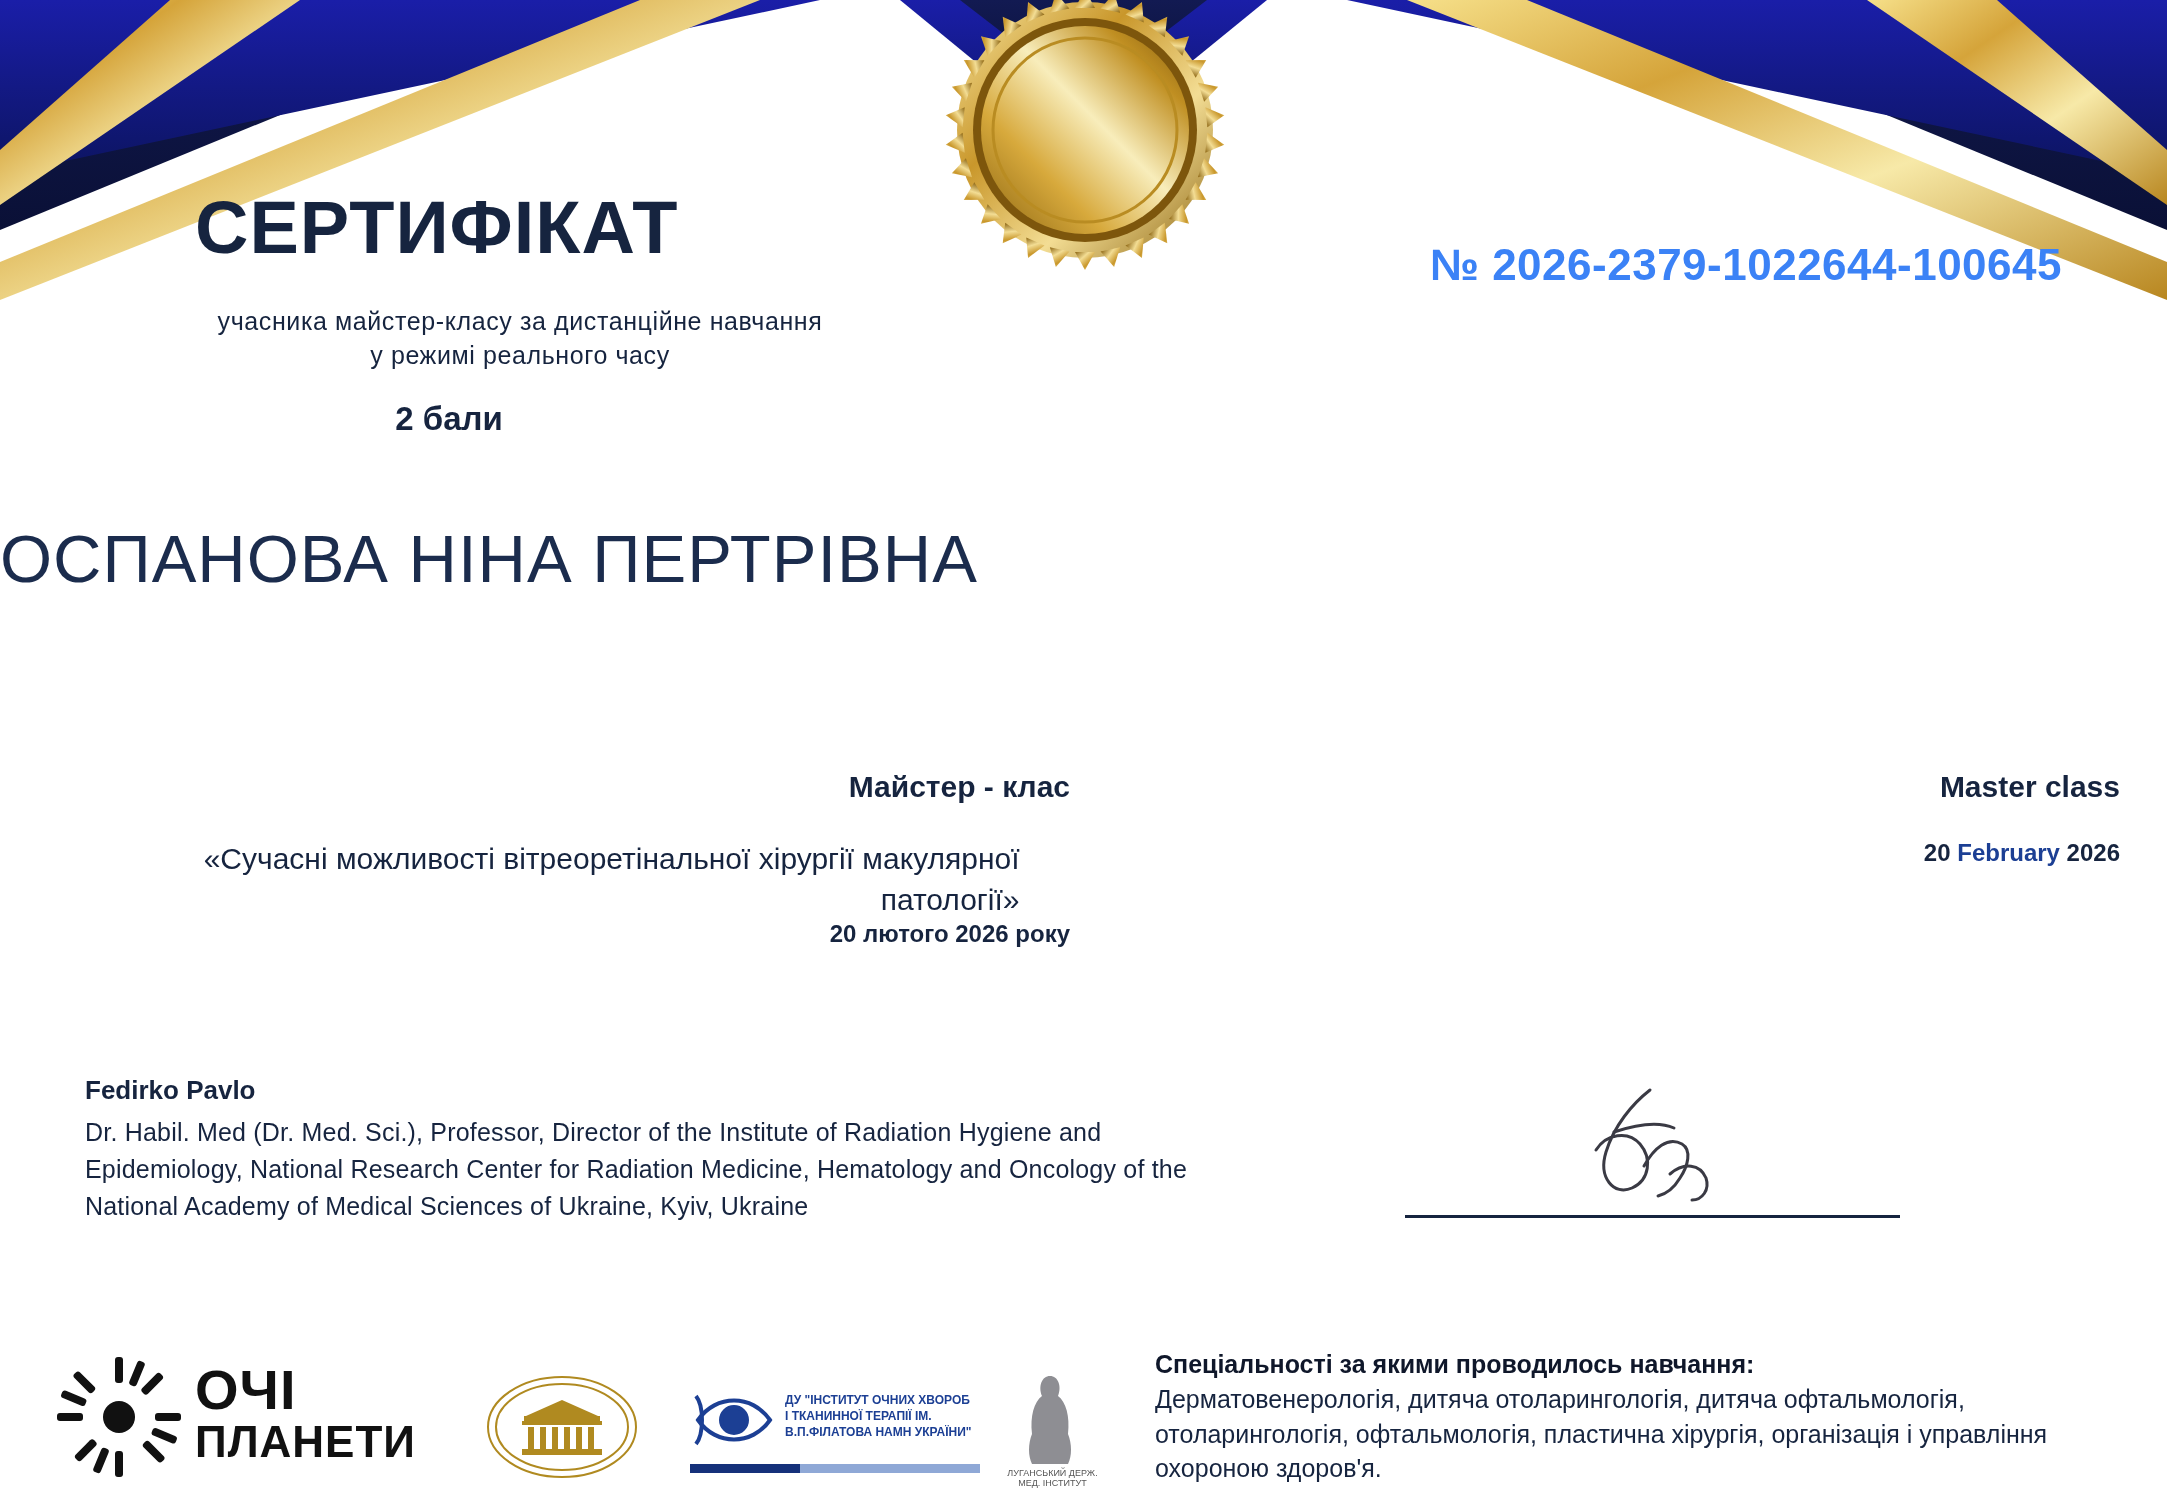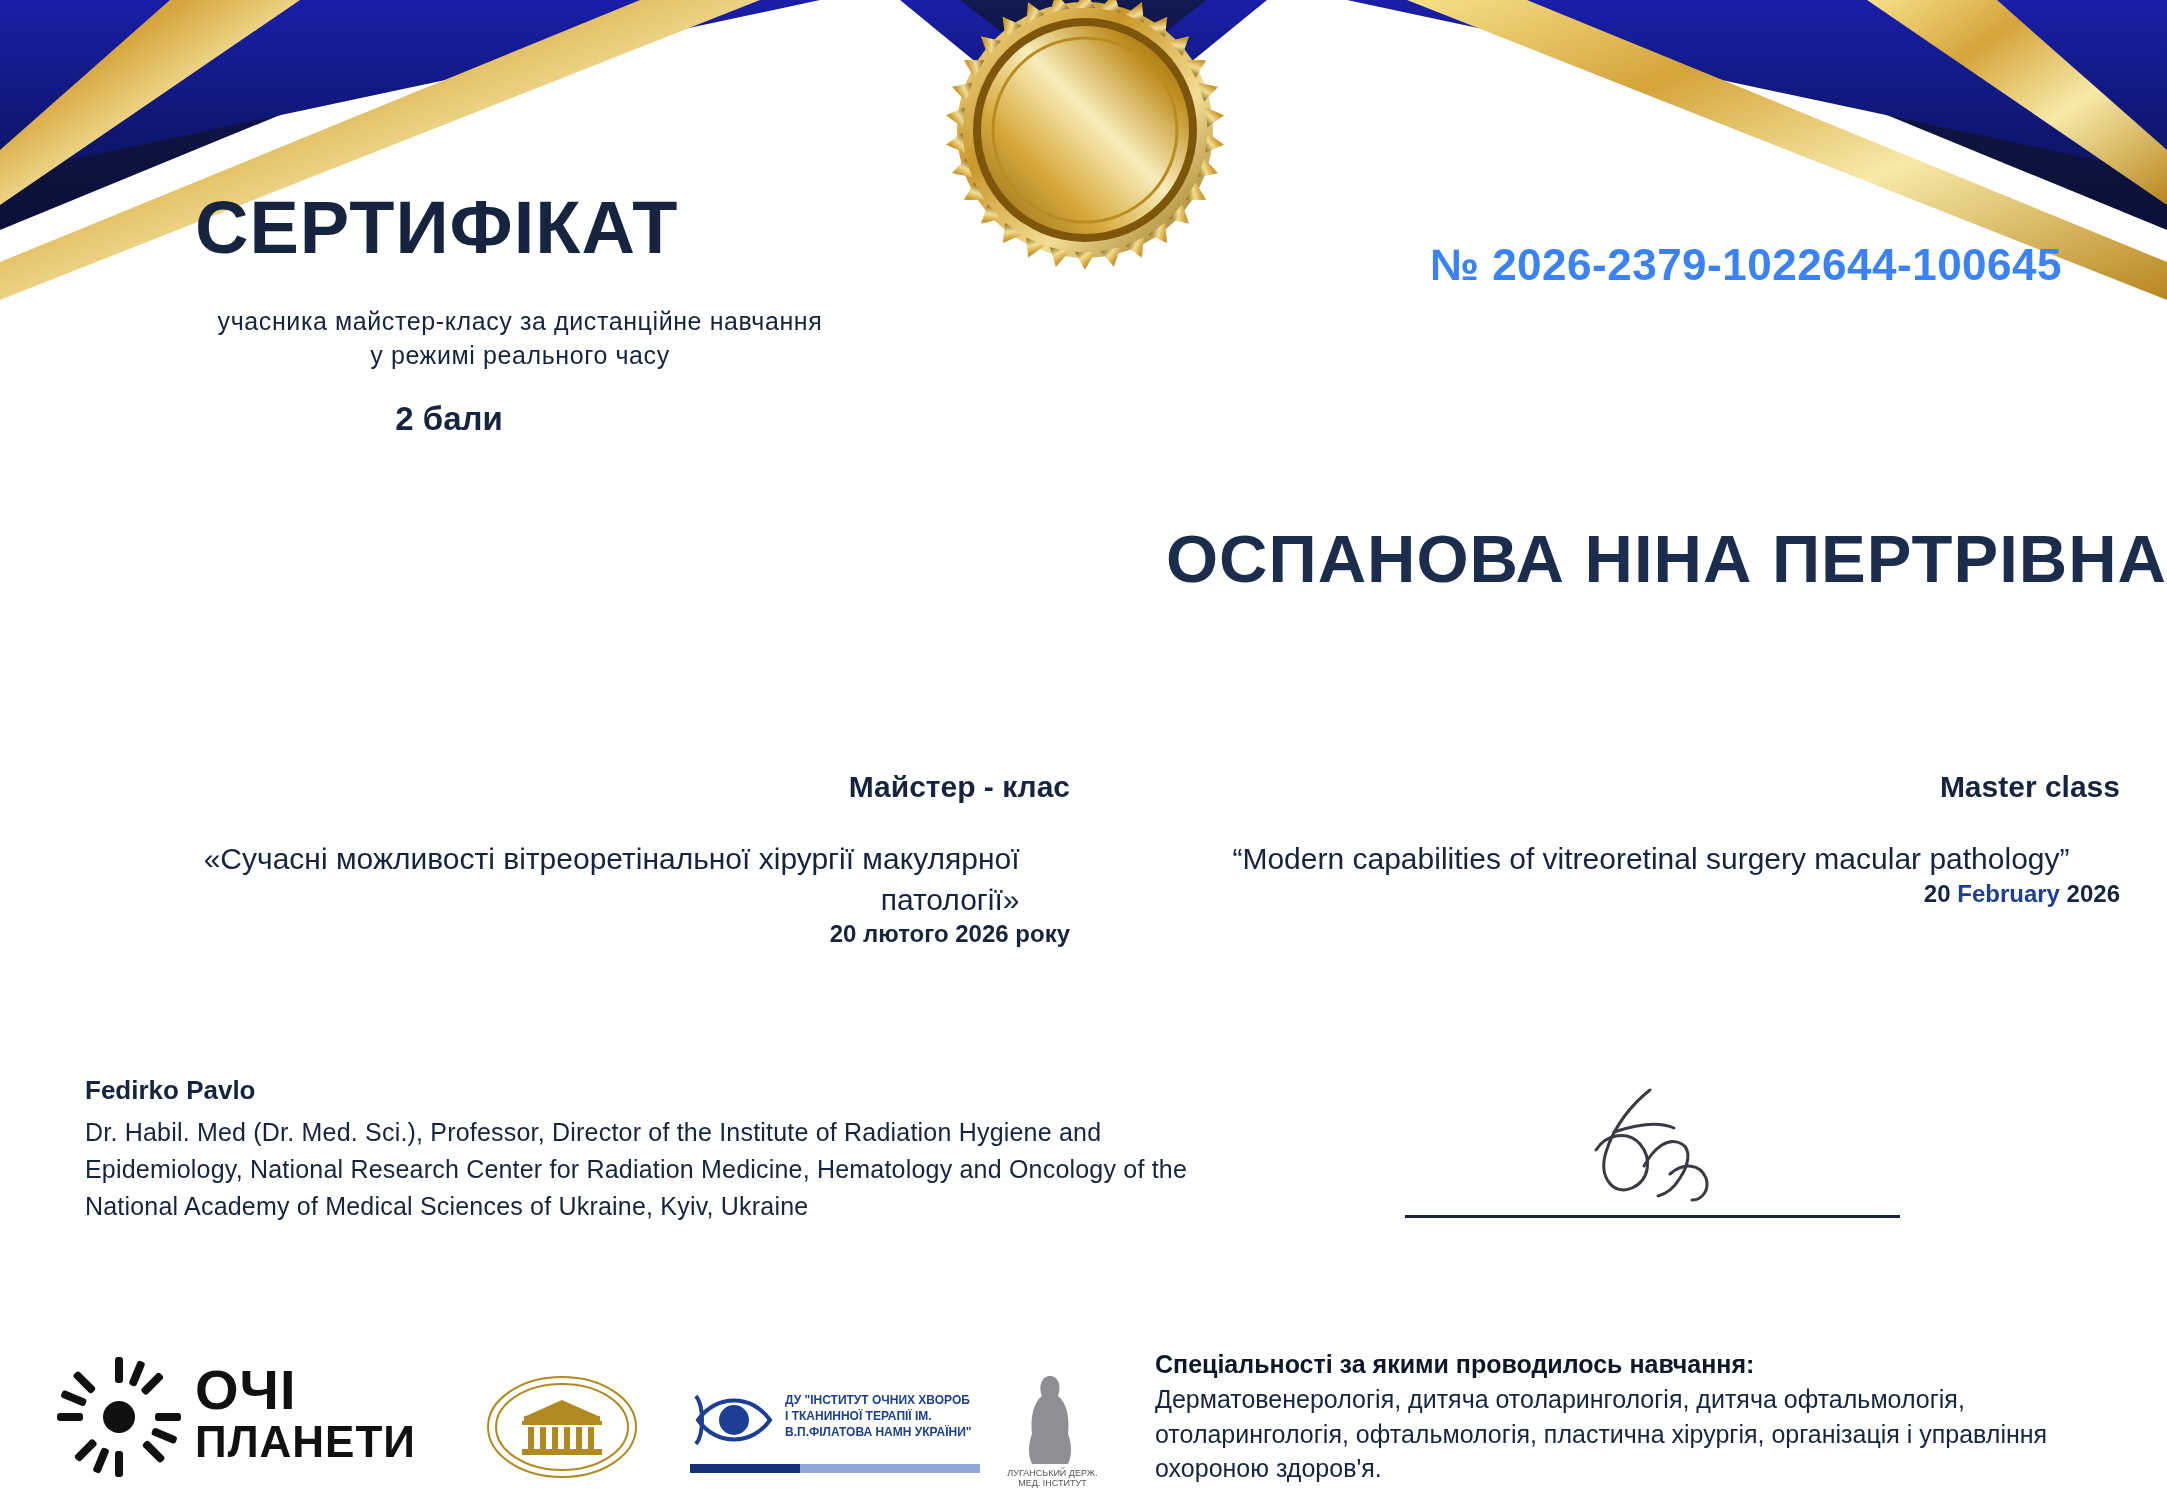--- a/index.html
+++ b/index.html
@@ -76,23 +76,23 @@
     color: #3b82f6;
     letter-spacing: 0.5px;
   }
 
   
   .recipient {
     position: absolute;
     left: 0;
     top: 520px;
     width: 2167px;
-    text-align: right;
+    text-align: left;
     font-size: 67px;
-    font-weight: 700;
+    font-weight: 400;
     color: #1b2c4d;
     letter-spacing: 1px;
   }
 
   
   .col {
     position: absolute;
     top: 770px;
     width: 1010px;
     text-align: right;
@@ -377,21 +377,20 @@
 <div class="recipient">ОСПАНОВА НІНА ПЕРТРІВНА</div>
 
 <div class="col left">
   <div class="hd">Майстер - клас</div>
   <div class="topic">«Сучасні можливості вітреоретінальної хірургії макулярної патології»</div>
   <div class="date">20 лютого 2026 року</div>
 </div>
 
 <div class="col right">
   <div class="hd">Master class</div>
-  <div class="topic">“Modern capabilities of vitreoretinal surgery macular pathology”</div>
   <div class="date">
     <span>20</span>
     <span class="mon">February</span>
     <span>2026</span>
   </div>
 </div>
 
 <div class="sig-block">
   <div class="sig-name">Fedirko Pavlo</div>
   <div class="sig-line">Dr. Habil. Med (Dr. Med. Sci.), Professor, Director of the Institute of Radiation Hygiene and</div>

